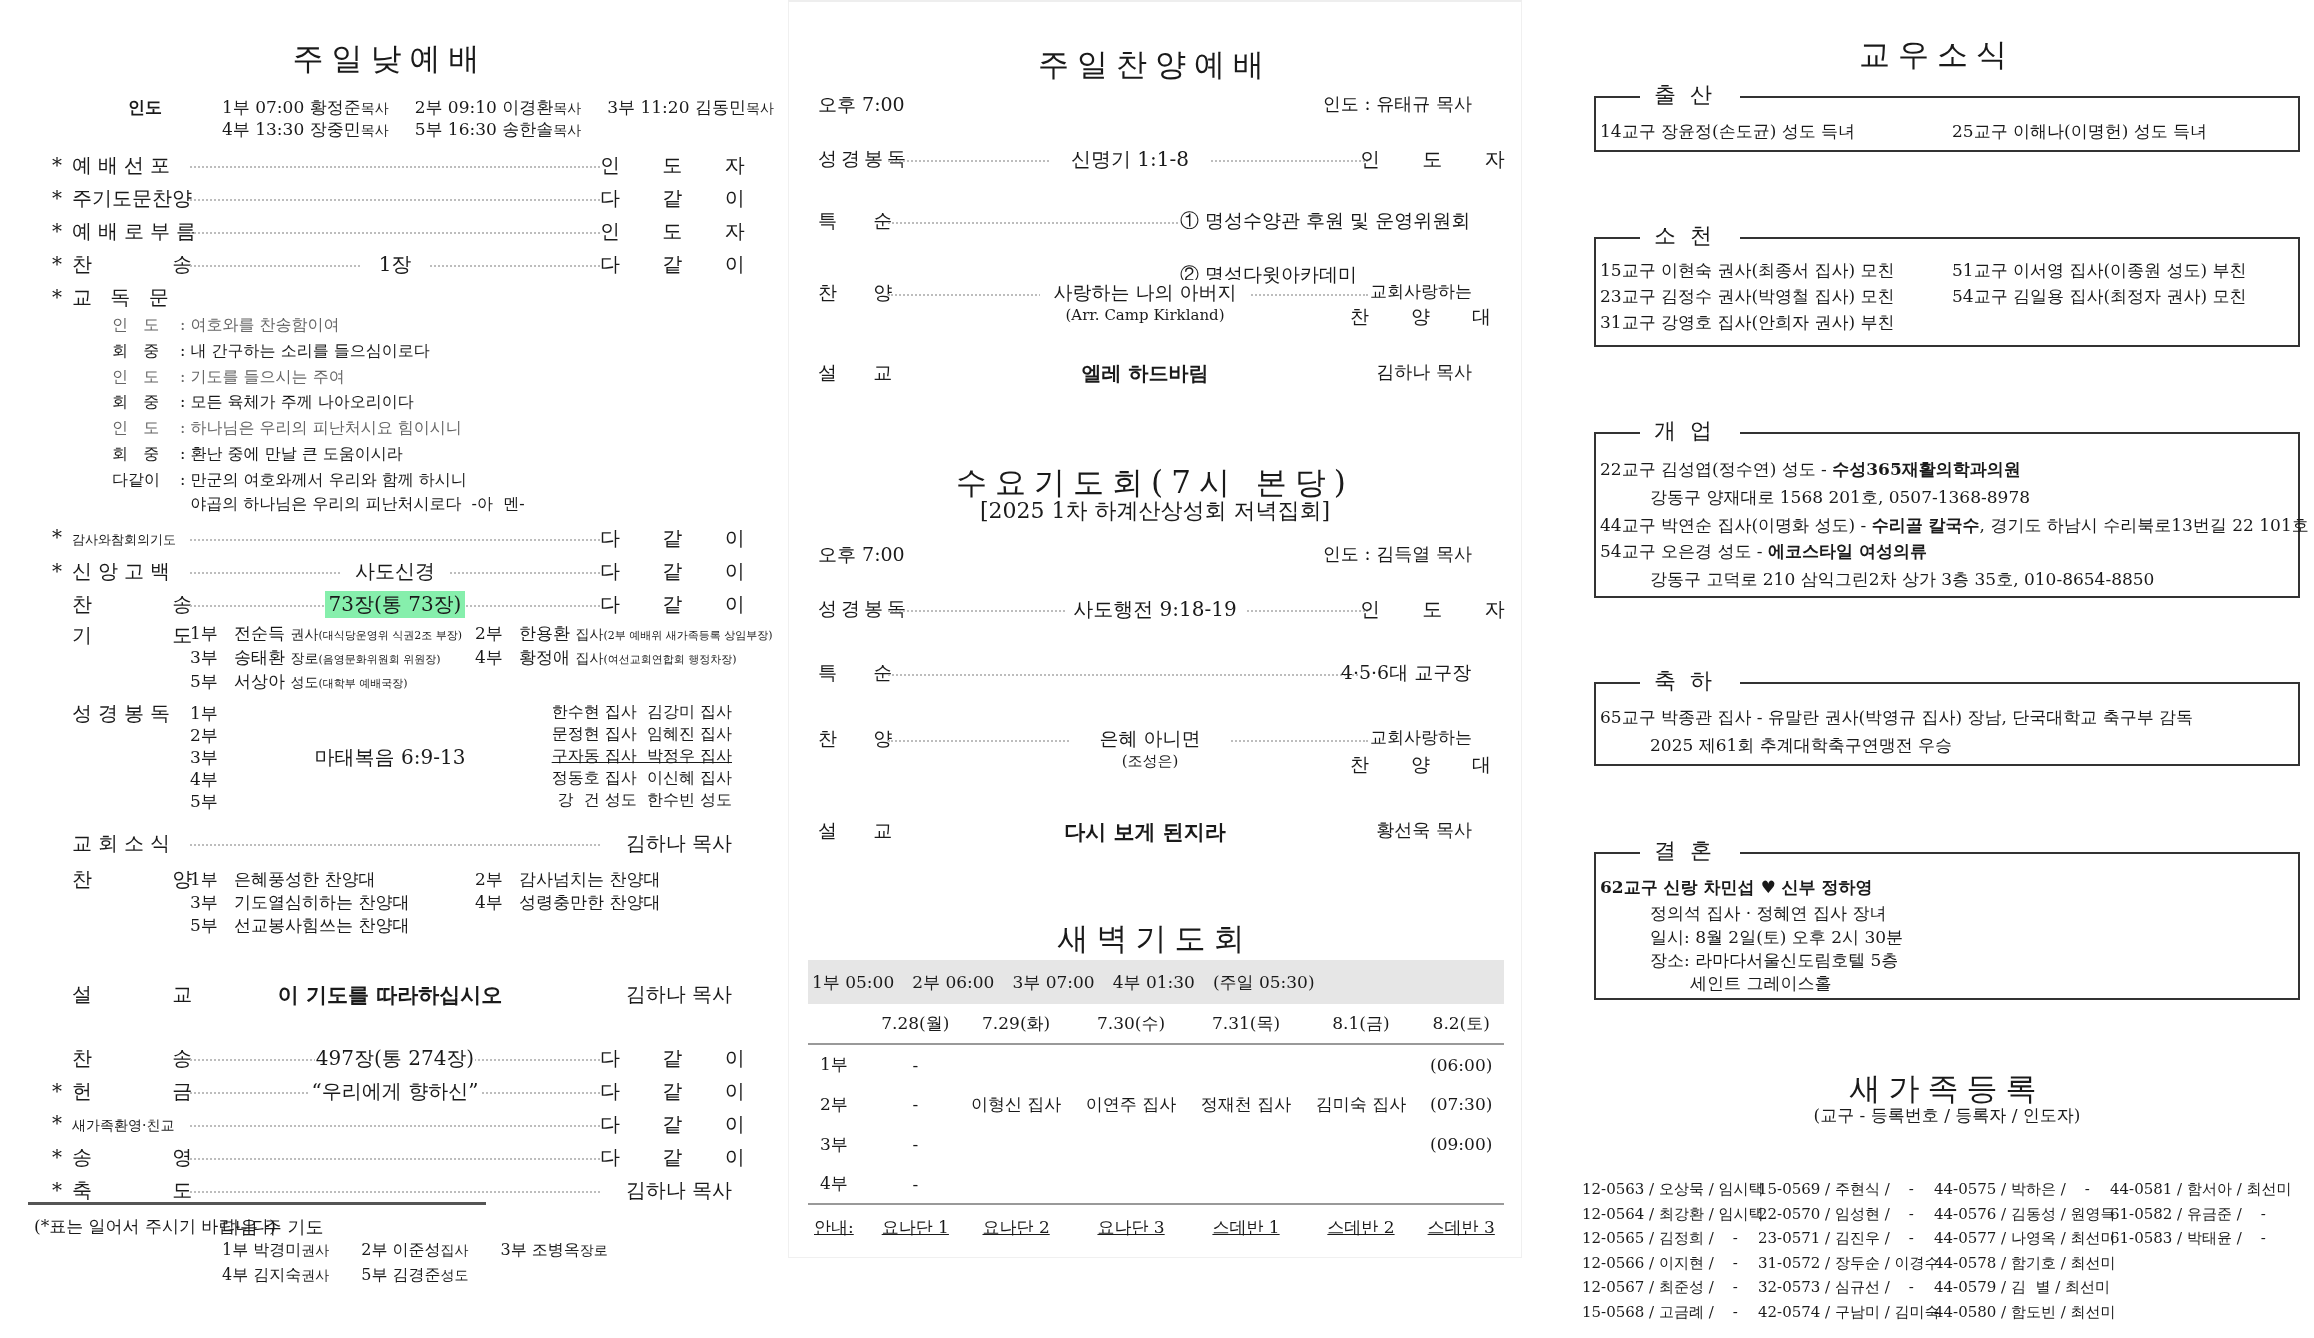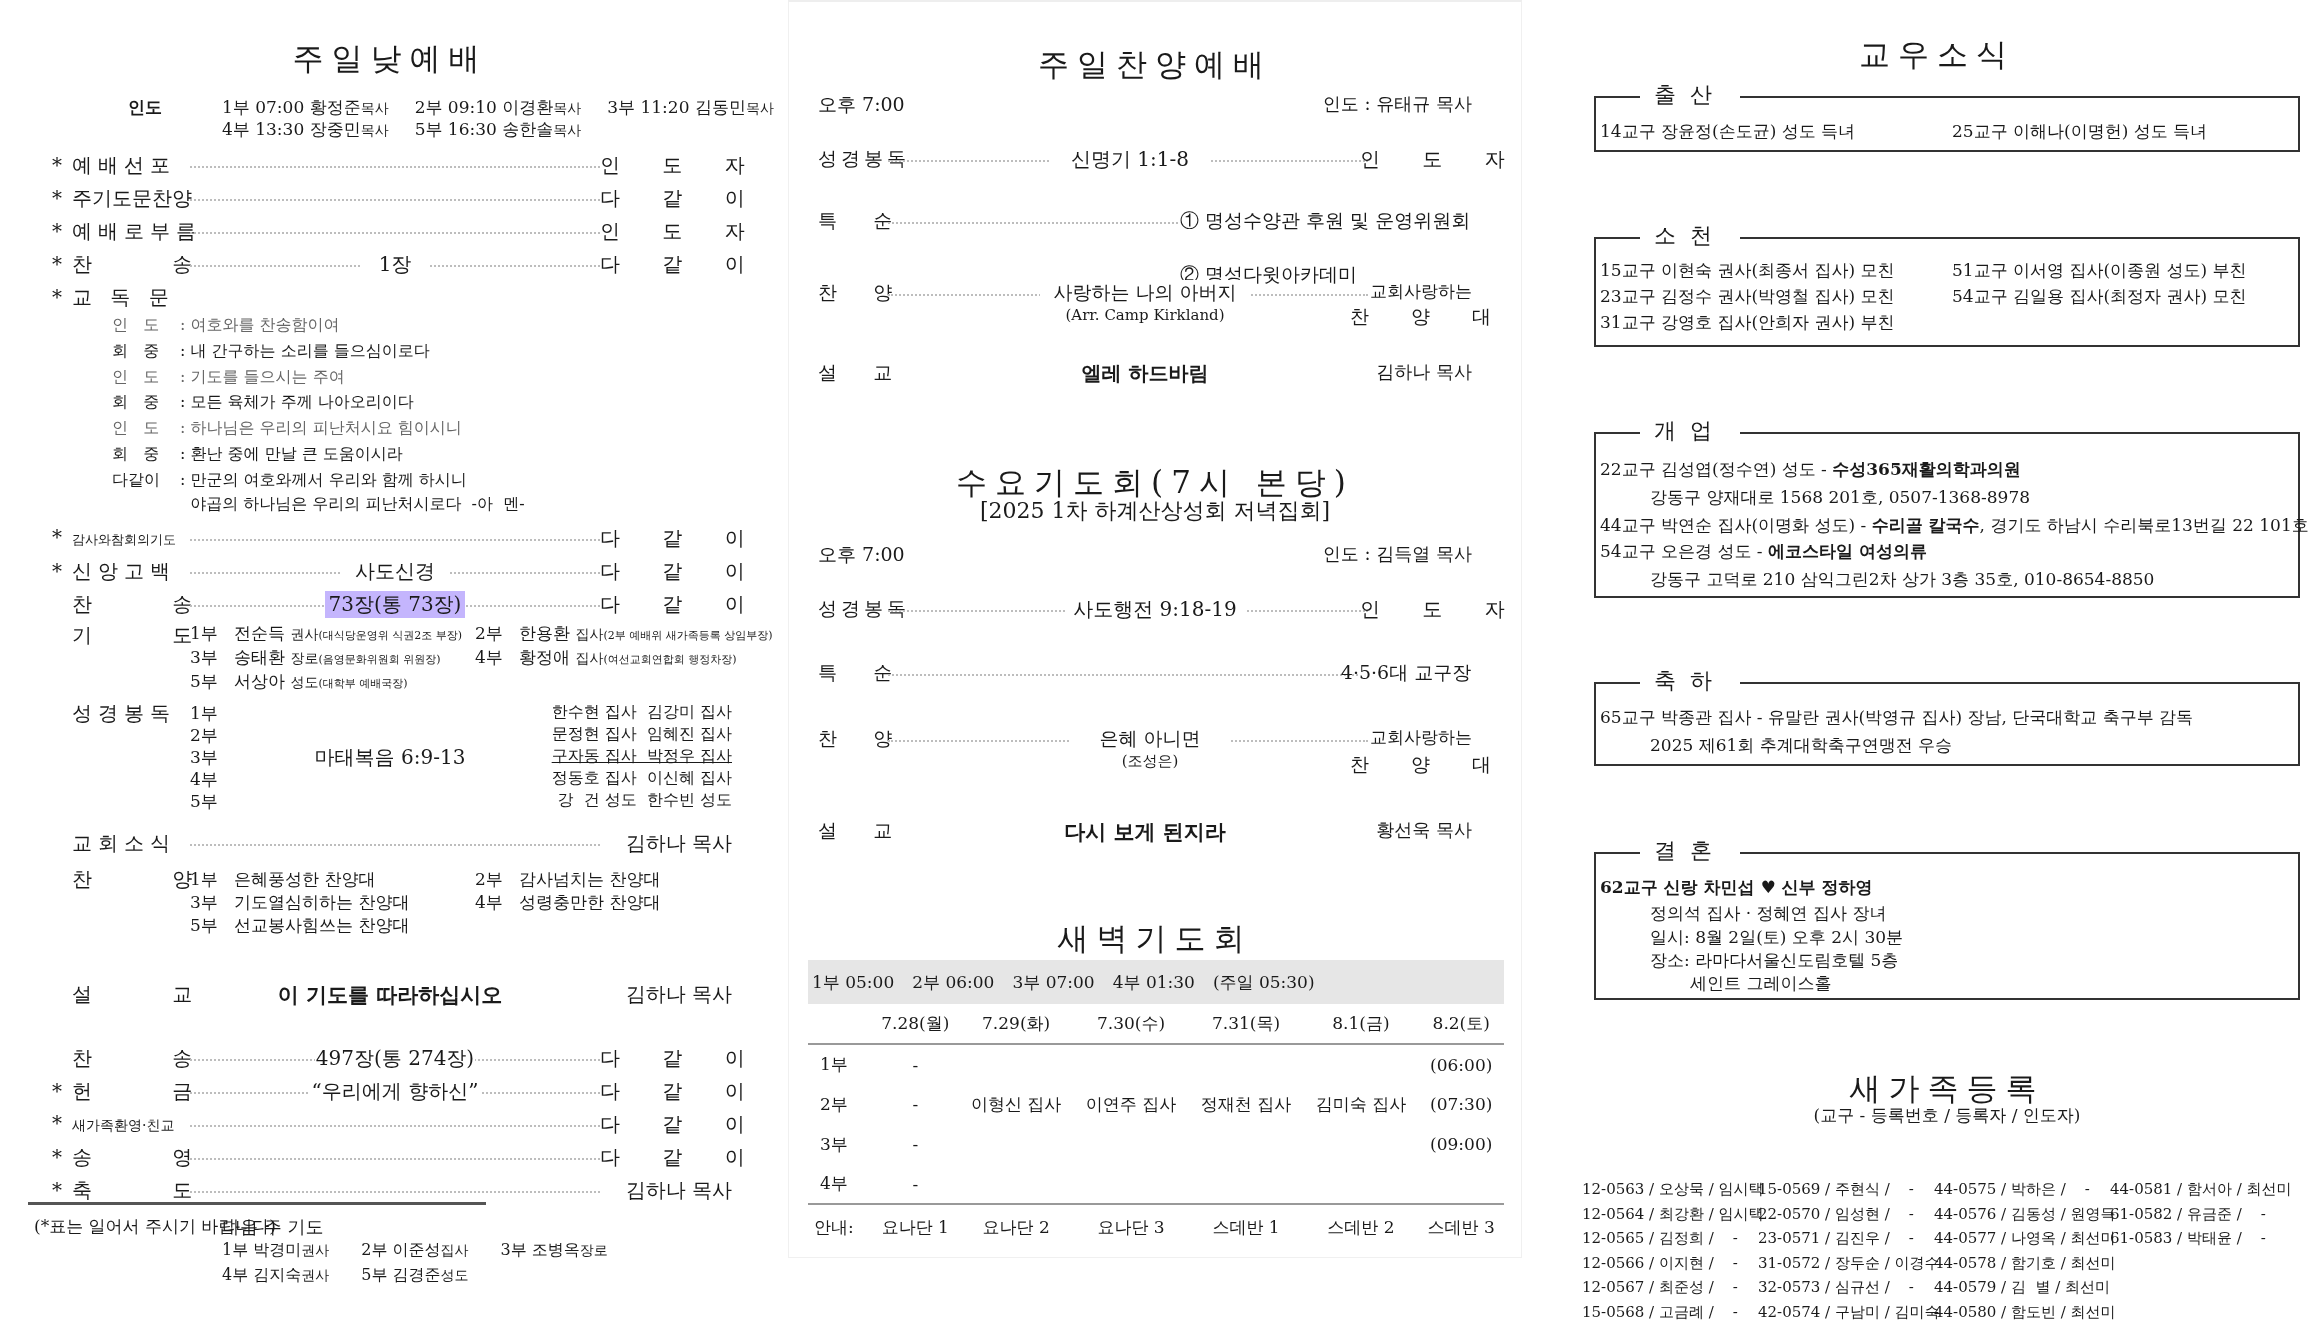--- a/index.html
+++ b/index.html
@@ -109,21 +109,21 @@
     <div class="dots" style="left:190px;width:410px;top:572px;"></div>
     <div class="center" style="left:340px;width:110px;top:558px;background:#fff;">사도신경</div>
     <div class="right spaced" style="left:600px;width:132px;top:558px;">다 같 이</div>
   </div>
   <div>
     <div class="row" style="left:52px;top:591px;">
         <span class="star"></span>
         <span class="lbl" style="white-space:pre">찬      송</span>
       </div>
     <div class="dots" style="left:190px;width:410px;top:605px;"></div>
-    <div class="center" style="left:325px;width:140px;top:591px;background:#c4b5fd;">73장(통 73장)</div>
+    <div class="center" style="left:325px;width:140px;top:591px;background:#86efac;">73장(통 73장)</div>
     <div class="right spaced" style="left:600px;width:132px;top:591px;">다 같 이</div>
   </div>
 
   <div>
     <div class="row" style="left:72px;top:622px;">
         <span class="lbl" style="white-space:pre">기      도</span>
       </div>
     <div class="txt" style="left:190px;top:622px;"><span>1부</span>&nbsp;&nbsp;&nbsp;<span>전순득</span> <span class="small">권사</span><span class="xs">(대식당운영위 식권2조 부장)</span></div>
     <div class="txt" style="left:475px;top:622px;"><span>2부</span>&nbsp;&nbsp;&nbsp;<span>한용환</span> <span class="small">집사</span><span class="xs">(2부 예배위 새가족등록 상임부장)</span></div>
     <div class="txt" style="left:190px;top:646px;"><span>3부</span>&nbsp;&nbsp;&nbsp;<span>송태환</span> <span class="small">장로</span><span class="xs">(음영문화위원회 위원장)</span></div>
@@ -337,21 +337,21 @@
     </tr>
     <tr style="height:40px;border-bottom:2px solid #999;">
       <td style="text-align:left;padding-left:12px;">4부</td>
       <td>-</td>
           <td></td>
           <td></td>
           <td></td>
           <td></td>
           <td></td>
     </tr>
-    <tr style="height:46px;">
+    <tr style="height:46px;text-decoration:underline;">
       <td style="text-align:left;padding-left:6px;">안내:</td>
       <td>요나단 1</td>
           <td>요나단 2</td>
           <td>요나단 3</td>
           <td>스데반 1</td>
           <td>스데반 2</td>
           <td>스데반 3</td>
     </tr>
   </tbody>
     </table>

